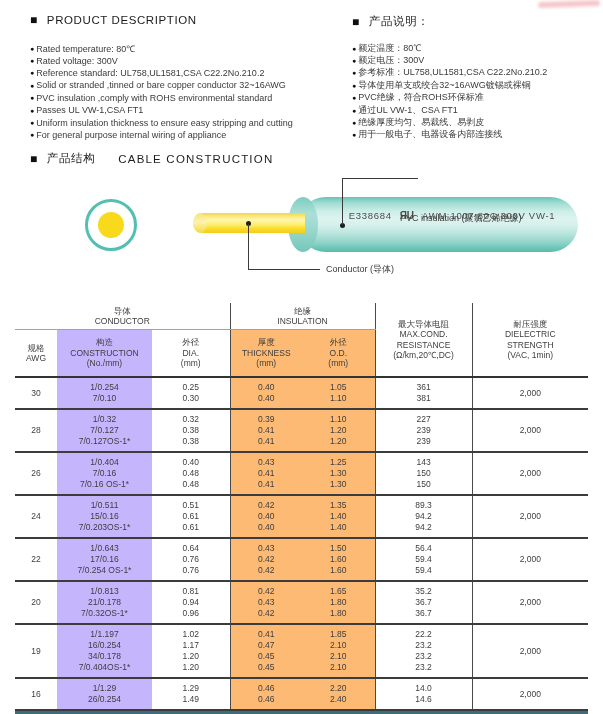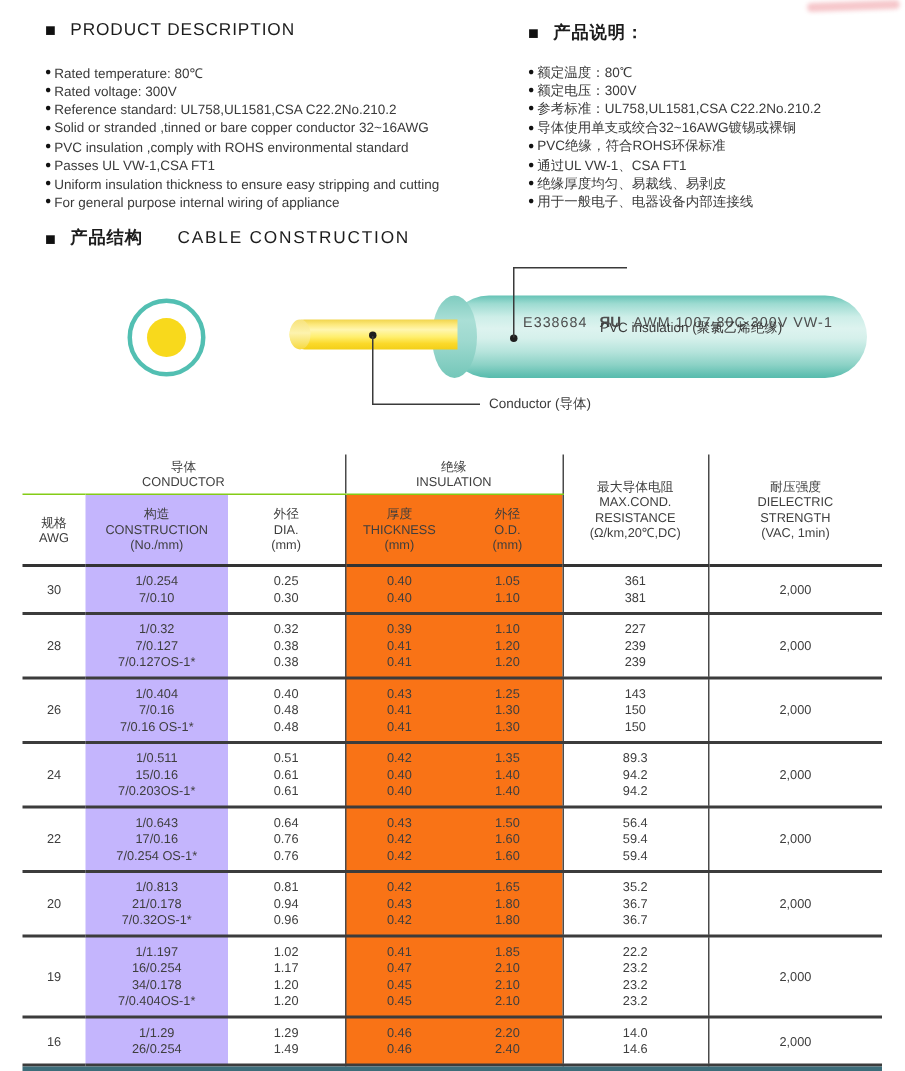--- a/index.html
+++ b/index.html
@@ -3,21 +3,21 @@
 <meta charset="utf-8">
 <style>
   html,body{margin:0;padding:0;background:#fff;}
   .page{position:relative;width:603px;height:714px;background:#fff;overflow:hidden;
         font-family:"Liberation Sans",sans-serif;color:#3f3f3f;}
 
   
   .sec-title{position:absolute;display:flex;align-items:center;gap:9px;
              font-size:11.5px;color:#1c1c1c;letter-spacing:.6px;white-space:nowrap;}
   .sec-title .sq{font-size:12px;line-height:1;color:#101010;}
-  .cn-bold{font-weight:bold;}
+  .cn-bold{font-weight:normal;}
   .sub-en{letter-spacing:1.2px;margin-left:14px;}
 
   
   .bullets{position:absolute;list-style:none;margin:0;padding:0;font-size:9px;color:#3a3a3a;}
   .bullets li{height:12.4px;display:flex;align-items:center;gap:2px;white-space:nowrap;}
   .bullets .dot{font-size:7px;color:#111;line-height:1;}
 
   
   .smudge{position:absolute;left:538px;top:1px;width:62px;height:6px;border-radius:4px;
           background:rgba(236,130,140,.45);filter:blur(1.5px);transform:rotate(-2deg);}
@@ -49,21 +49,21 @@
   table.spec{position:absolute;left:15px;top:303px;width:573px;border-collapse:collapse;
              table-layout:fixed;font-size:8.5px;color:#3e3e3e;}
   table.spec th{font-weight:normal;text-align:center;line-height:10.5px;padding:2px 0;}
   table.spec td{text-align:center;vertical-align:middle;padding:4px 0;line-height:11px;}
   .grp th{height:22px;border-bottom:1px solid #84cc16;}
   .subh th{border-bottom:2.5px solid #333;height:42px;vertical-align:middle;}
   th.span2{border-bottom:2.5px solid #333;vertical-align:middle;line-height:11px;}
   .bl{border-left:1px solid #4a4a4a;}
   .br{border-right:1px solid #4a4a4a;}
   .col-yellow{background:#c4b5fd;}
-  .col-blue{background:#f97316;margin-top:12px;}
+  .col-blue{background:#fdba74;margin-top:12px;}
   tbody tr{border-bottom:2px solid #3c3c3c;}
   .bottom-bar{position:absolute;left:15px;top:711px;width:573px;height:3px;background:#3d6d7a;}
 </style>
 </head>
 <body>
 
 <div class="page">
 
   <div class="smudge"></div>
 

